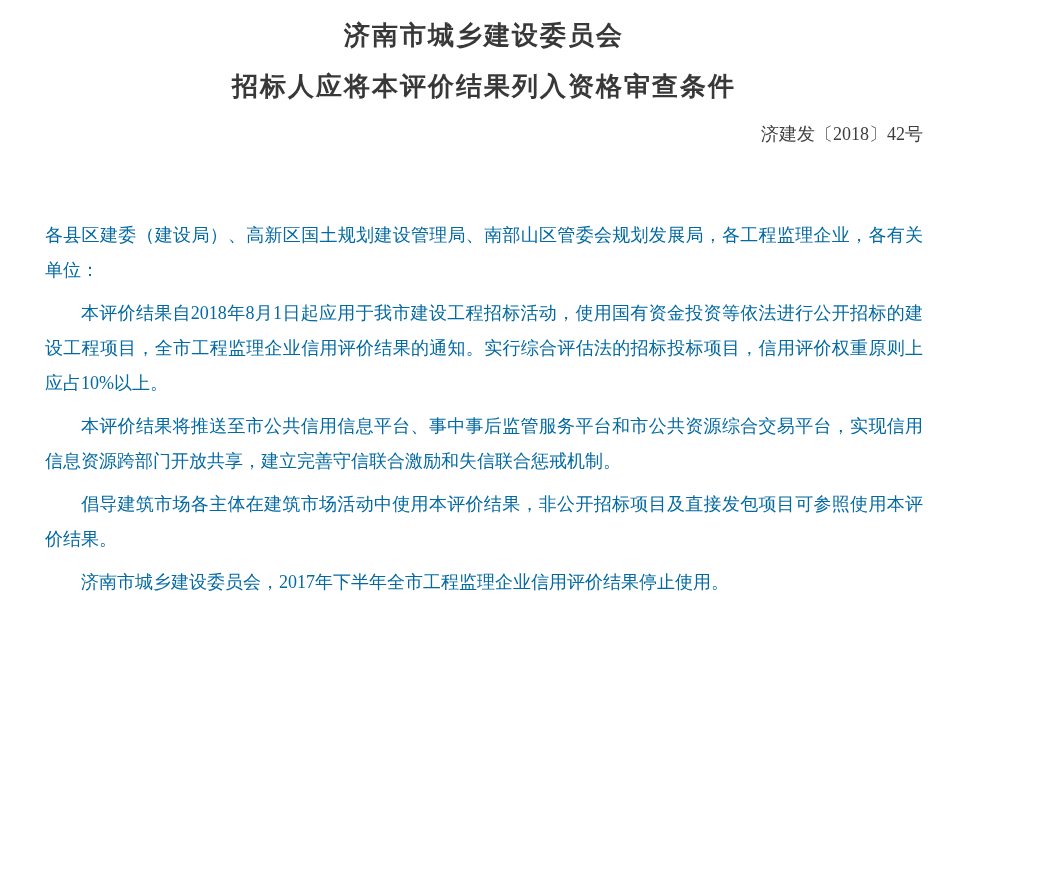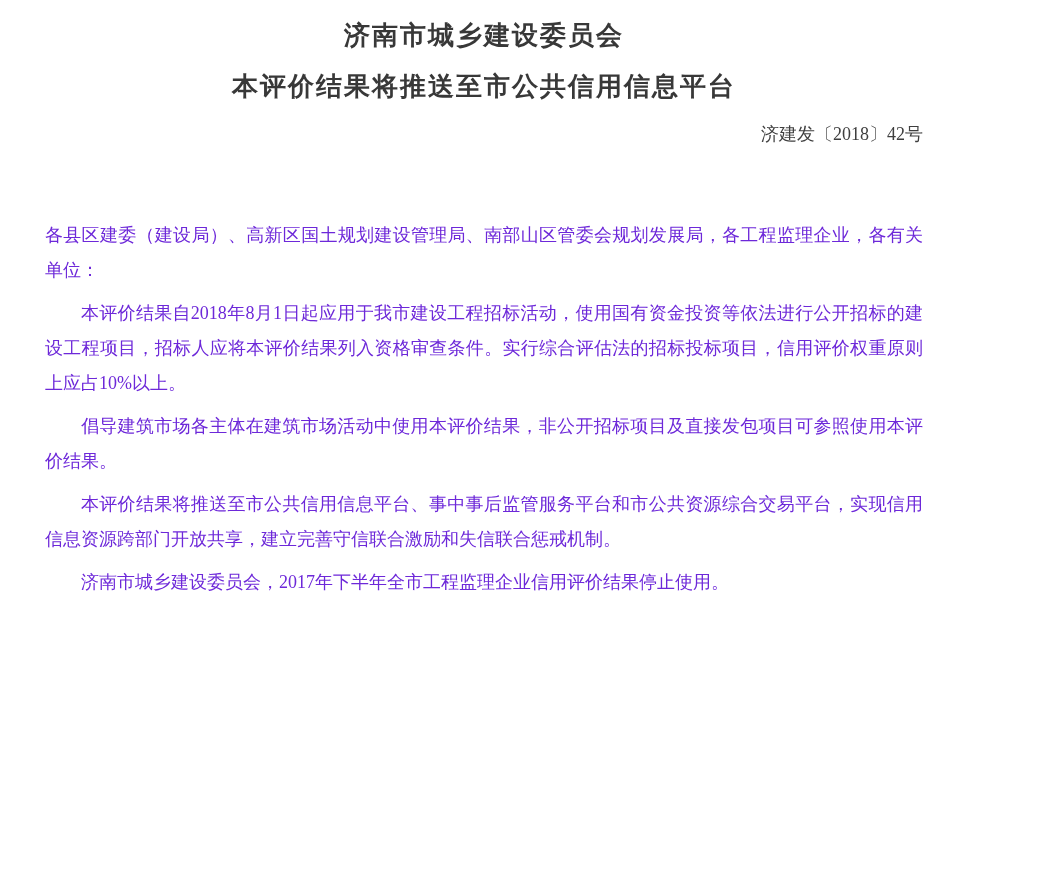--- a/index.html
+++ b/index.html
@@ -36,47 +36,47 @@
     line-height: 24px;
     color: #3e3e3e;
   }
   .body-para {
     margin: 0 0 8px 0;
     font-size: 18px;
     line-height: 35px;
     text-align: justify;
     text-justify: inter-ideograph;
     text-indent: 2em;
-    color: #6d28d9;
+    color: #0369a1;
   }
   .salutation {
     text-indent: 0;
   }
   .attachment-line {
     margin-top: 33px;
     margin-bottom: 0;
   }
 </style>
 </head>
 <body>
 
 <div class="doc-page">
 
   <h1 class="doc-title">济南市城乡建设委员会</h1>
 
 
-  <h1 class="doc-title">本评价结果将推送至市公共信用信息平台</h1>
+  <h1 class="doc-title">招标人应将本评价结果列入资格审查条件</h1>
 
   <div class="doc-number">济建发〔2018〕42号</div>
 
   <p class="body-para salutation">各县区建委（建设局）、高新区国土规划建设管理局、南部山区管委会规划发展局，各工程监理企业，各有关单位：</p>
 
 
-  <p class="body-para">本评价结果自2018年8月1日起应用于我市建设工程招标活动，使用国有资金投资等依法进行公开招标的建设工程项目，招标人应将本评价结果列入资格审查条件。实行综合评估法的招标投标项目，信用评价权重原则上应占10%以上。</p>
+  <p class="body-para">本评价结果自2018年8月1日起应用于我市建设工程招标活动，使用国有资金投资等依法进行公开招标的建设工程项目，全市工程监理企业信用评价结果的通知。实行综合评估法的招标投标项目，信用评价权重原则上应占10%以上。</p>
+
+  <p class="body-para">本评价结果将推送至市公共信用信息平台、事中事后监管服务平台和市公共资源综合交易平台，实现信用信息资源跨部门开放共享，建立完善守信联合激励和失信联合惩戒机制。</p>
 
   <p class="body-para">倡导建筑市场各主体在建筑市场活动中使用本评价结果，非公开招标项目及直接发包项目可参照使用本评价结果。</p>
-
-  <p class="body-para">本评价结果将推送至市公共信用信息平台、事中事后监管服务平台和市公共资源综合交易平台，实现信用信息资源跨部门开放共享，建立完善守信联合激励和失信联合惩戒机制。</p>
 
   <p class="body-para">济南市城乡建设委员会，2017年下半年全市工程监理企业信用评价结果停止使用。</p>
 
 
 </div>
 
 </body></html>

